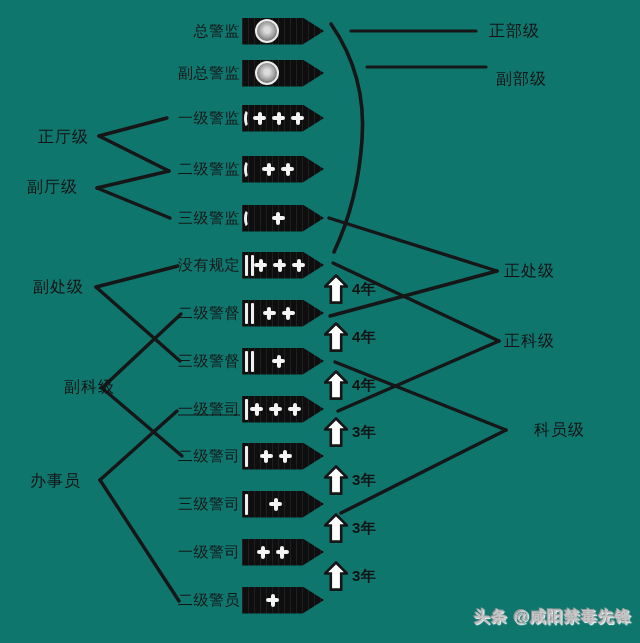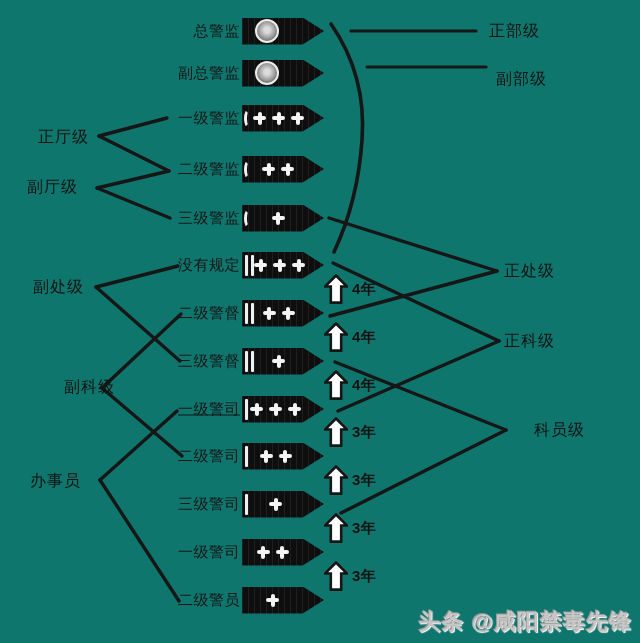--- a/index.html
+++ b/index.html
@@ -38,21 +38,21 @@
     white-space:nowrap;color:#121212;text-align:center;
   }
   .arrow{position:absolute;width:24px;height:30px;}
   .arrow svg{display:block;}
   .arrow-label{
     position:absolute;transform:translateY(-50%);font-size:15px;font-weight:bold;
     letter-spacing:.5px;color:#121212;white-space:nowrap;
   }
   .note{position:absolute;left:371px;top:119px;font-size:14px;line-height:1.5;color:#1a1a1a;letter-spacing:1px;}
   .watermark{
-    position:absolute;right:8px;top:607px;font-size:22px;font-weight:bold;letter-spacing:1px;
+    position:absolute;right:8px;top:607px;font-size:16px;font-weight:bold;letter-spacing:1px;
     color:#c6c6c6;text-shadow:-1px -1px 0 #969696,1px 1px 1px #ffffff;white-space:nowrap;
   }
 </style>
 </head>
 <body>
 
 <div class="stage">
   <svg id="connectors" xmlns="http://www.w3.org/2000/svg" viewBox="0 0 640 643">
       <line x1="99" y1="136" x2="167" y2="118" stroke="#161616" stroke-width="3.4" stroke-linecap="round"></line>
       <line x1="99" y1="136" x2="169" y2="171" stroke="#161616" stroke-width="3.4" stroke-linecap="round"></line>

